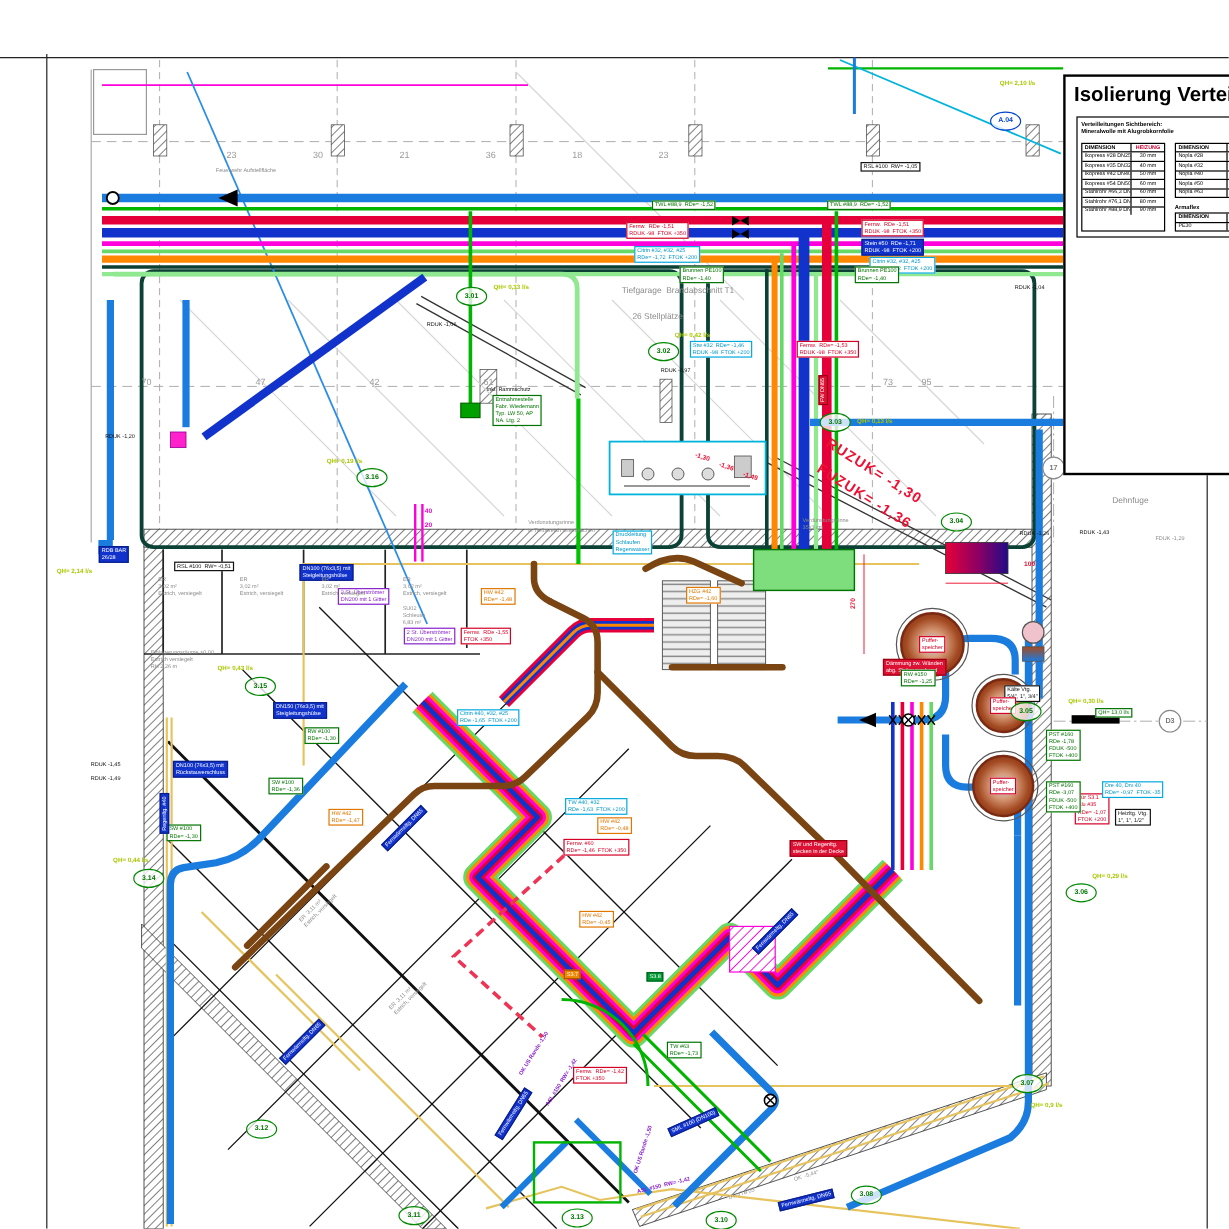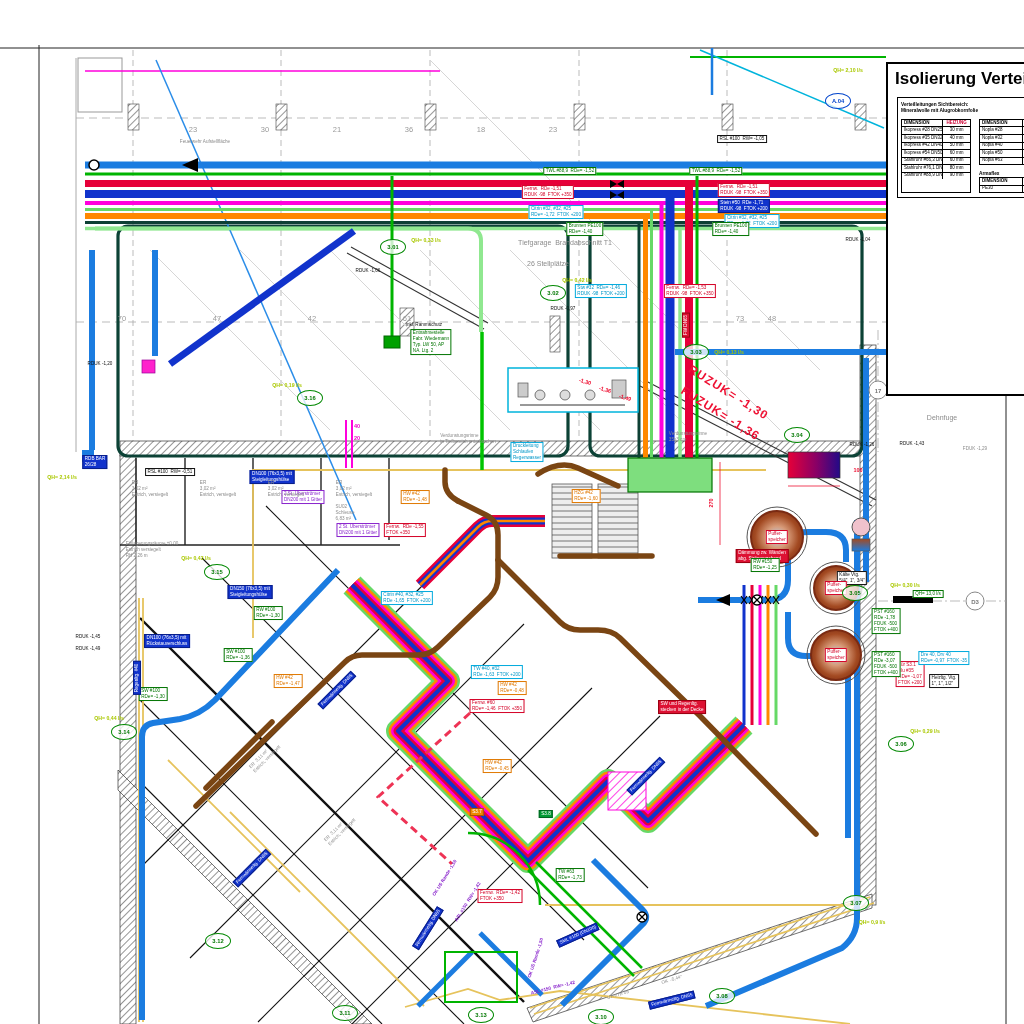--- a/index.html
+++ b/index.html
@@ -572,21 +572,21 @@
       <div class="gridnum" style="left: 265px; top: 129px; transform: translate(-50%, -50%);">30</div>
       <div class="gridnum" style="left: 337px; top: 129px; transform: translate(-50%, -50%);">21</div>
       <div class="gridnum" style="left: 409px; top: 129px; transform: translate(-50%, -50%);">36</div>
       <div class="gridnum" style="left: 481px; top: 129px; transform: translate(-50%, -50%);">18</div>
       <div class="gridnum" style="left: 553px; top: 129px; transform: translate(-50%, -50%);">23</div>
       <div class="gridnum" style="left: 122px; top: 318px; transform: translate(-50%, -50%);">70</div>
       <div class="gridnum" style="left: 217px; top: 318px; transform: translate(-50%, -50%);">47</div>
       <div class="gridnum" style="left: 312px; top: 318px; transform: translate(-50%, -50%);">42</div>
       <div class="gridnum" style="left: 407px; top: 318px; transform: translate(-50%, -50%);">61</div>
       <div class="gridnum" style="left: 740px; top: 318px; transform: translate(-50%, -50%);">73</div>
-      <div class="gridnum" style="left: 772px; top: 318px; transform: translate(-50%, -50%);">48</div>
+      <div class="gridnum" style="left: 772px; top: 318px; transform: translate(-50%, -50%);">95</div>
     </div>
 
 <div class="titleblock">
   <div class="tb-title">Isolierung Verteilung</div>
   <div class="tb-panel">
     <div class="tb-note">Verteilleitungen Sichtbereich:</div>
     <div class="tb-note">Mineralwolle mit Alugrobkornfolie</div>
     <div class="tb-tables">
       <div id="t1" class="ttable t-main">
             <div class="trow head">

